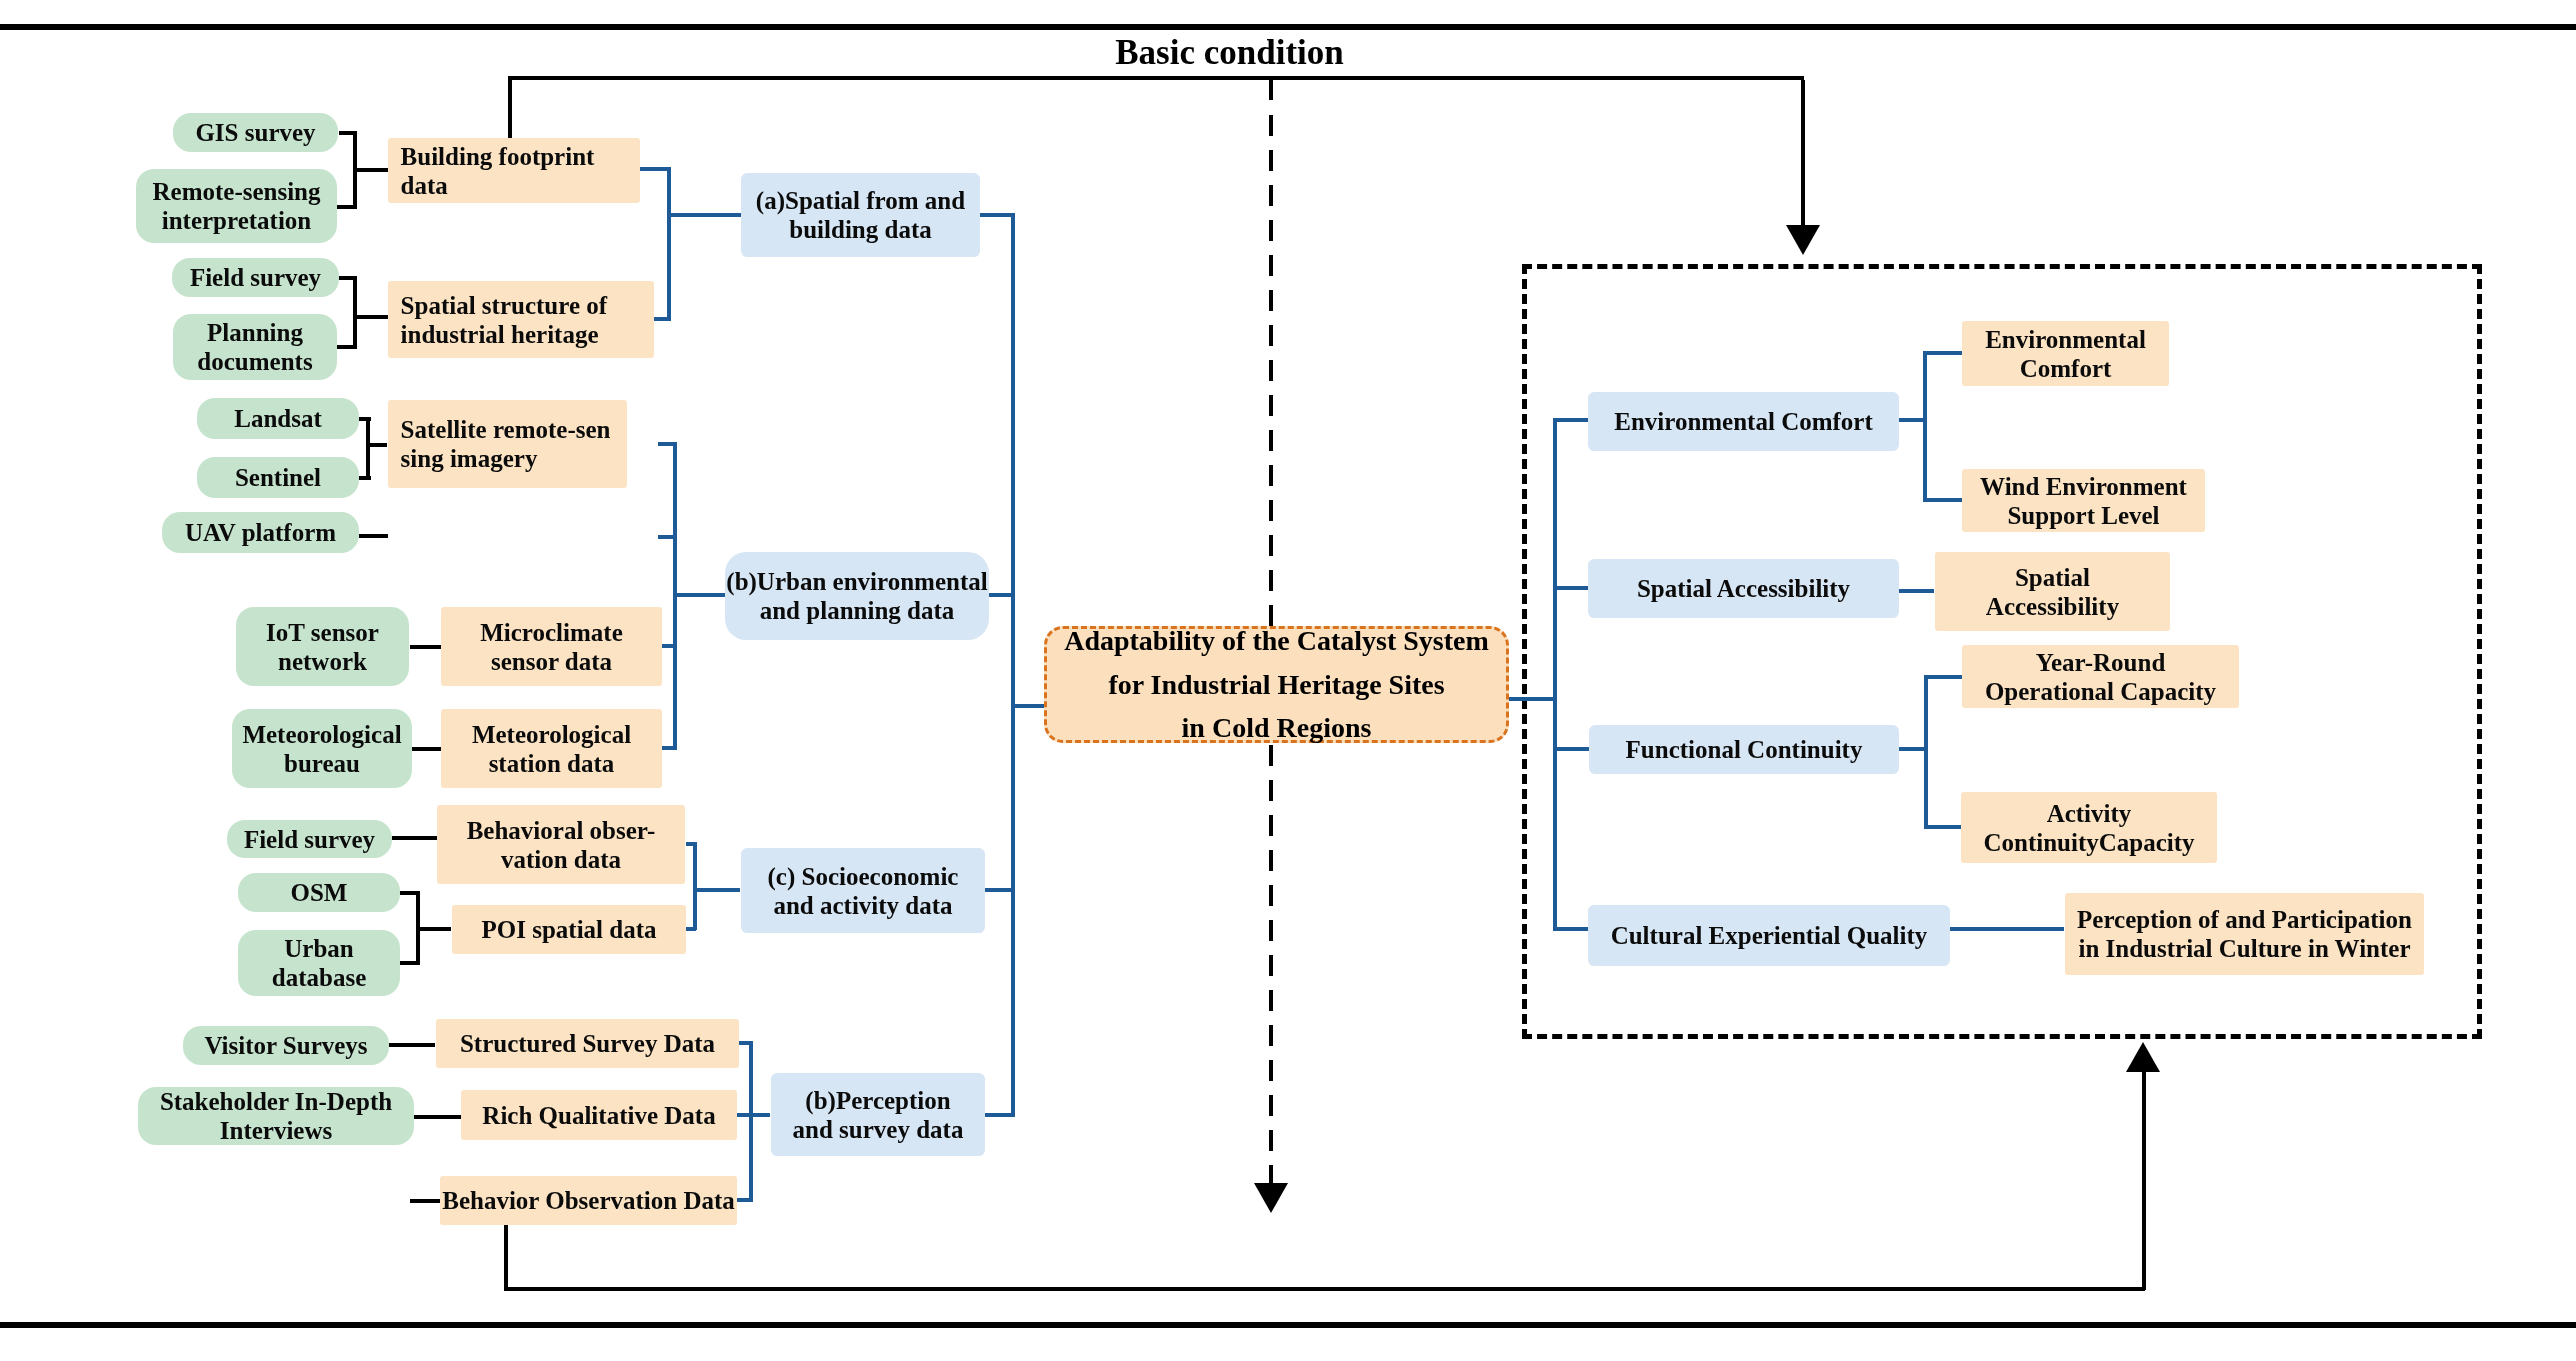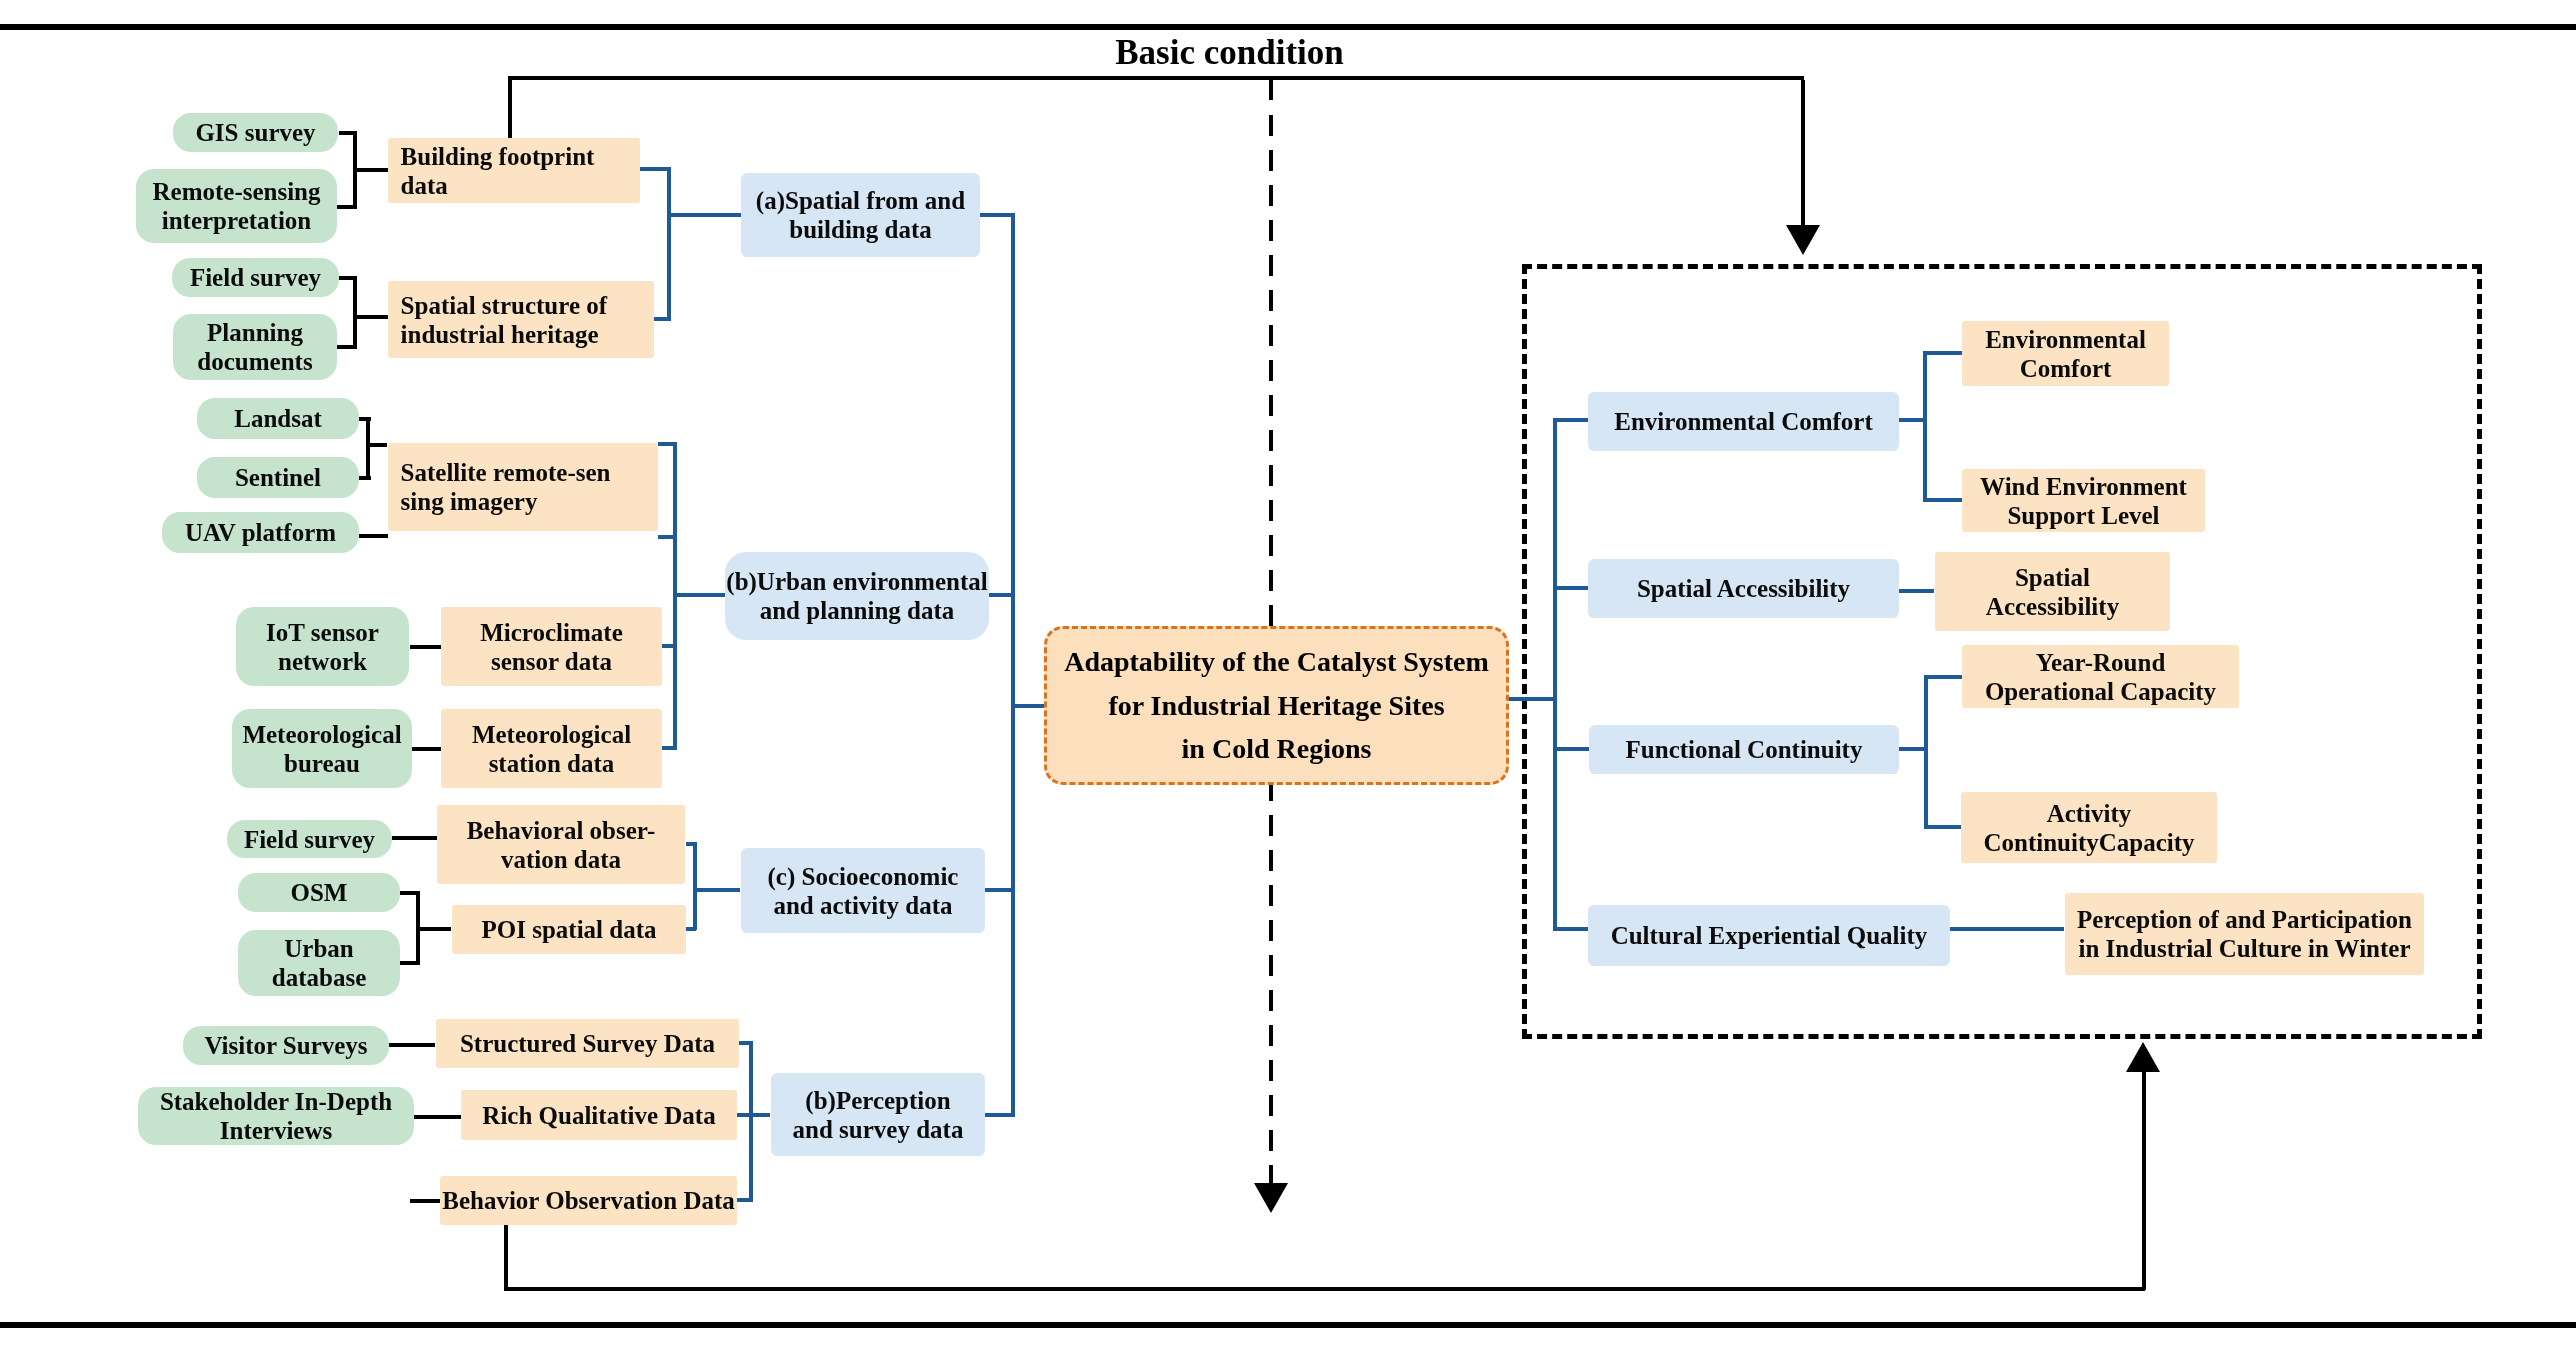--- a/index.html
+++ b/index.html
@@ -70,21 +70,21 @@
   <div class="box green" style="left:238px;top:930px;width:162px;height:66px;">Urban
 database</div>
   <div class="box green" style="left:183px;top:1026px;width:206px;height:39px;">Visitor Surveys</div>
   <div class="box green" style="left:138px;top:1087px;width:276px;height:58px;">Stakeholder In-Depth
 Interviews</div>
 
   <div class="box orange ta-left" style="left:388px;top:138px;width:252px;height:65px;">Building footprint
 data</div>
   <div class="box orange ta-left" style="left:388px;top:281px;width:266px;height:77px;">Spatial structure of
 industrial heritage</div>
-  <div class="box orange ta-left" style="left:388px;top:400px;width:270px;height:88px;margin-top:43px;">Satellite remote-sen
+  <div class="box orange ta-left" style="left:388px;top:400px;width:239px;height:88px;">Satellite remote-sen
 sing imagery</div>
   <div class="box orange" style="left:441px;top:607px;width:221px;height:79px;">Microclimate
 sensor data</div>
   <div class="box orange" style="left:441px;top:709px;width:221px;height:79px;">Meteorological
 station data</div>
   <div class="box orange" style="left:437px;top:805px;width:248px;height:79px;">Behavioral obser-
 vation data</div>
   <div class="box orange" style="left:452px;top:905px;width:234px;height:49px;">POI spatial data</div>
   <div class="box orange" style="left:436px;top:1019px;width:303px;height:49px;">Structured Survey Data</div>
   <div class="box orange" style="left:461px;top:1090px;width:276px;height:50px;">Rich Qualitative Data</div>
@@ -92,21 +92,21 @@
 
   <div class="box blue" style="left:741px;top:173px;width:239px;height:84px;">(a)Spatial from and
 building data</div>
   <div class="box blue" style="left:725px;top:552px;width:264px;height:88px;border-radius:21px;">(b)Urban environmental
 and planning data</div>
   <div class="box blue" style="left:741px;top:848px;width:244px;height:85px;">(c) Socioeconomic
 and activity data</div>
   <div class="box blue" style="left:771px;top:1073px;width:214px;height:83px;">(b)Perception
 and survey data</div>
 
-  <div class="core" style="left:1044px;top:626px;width:465px;height:159px;">Adaptability of the Catalyst System
+  <div class="core" style="left:1044px;top:626px;width:465px;height:117px;">Adaptability of the Catalyst System
 for Industrial Heritage Sites
 in Cold Regions</div>
 
   <div class="box blue" style="left:1588px;top:392px;width:311px;height:59px;">Environmental Comfort</div>
   <div class="box blue" style="left:1588px;top:559px;width:311px;height:59px;">Spatial Accessibility</div>
   <div class="box blue" style="left:1589px;top:725px;width:310px;height:49px;">Functional Continuity</div>
   <div class="box blue" style="left:1588px;top:905px;width:362px;height:61px;">Cultural Experiential Quality</div>
 
   <div class="box orange" style="left:1962px;top:321px;width:207px;height:65px;">Environmental
 Comfort</div>

